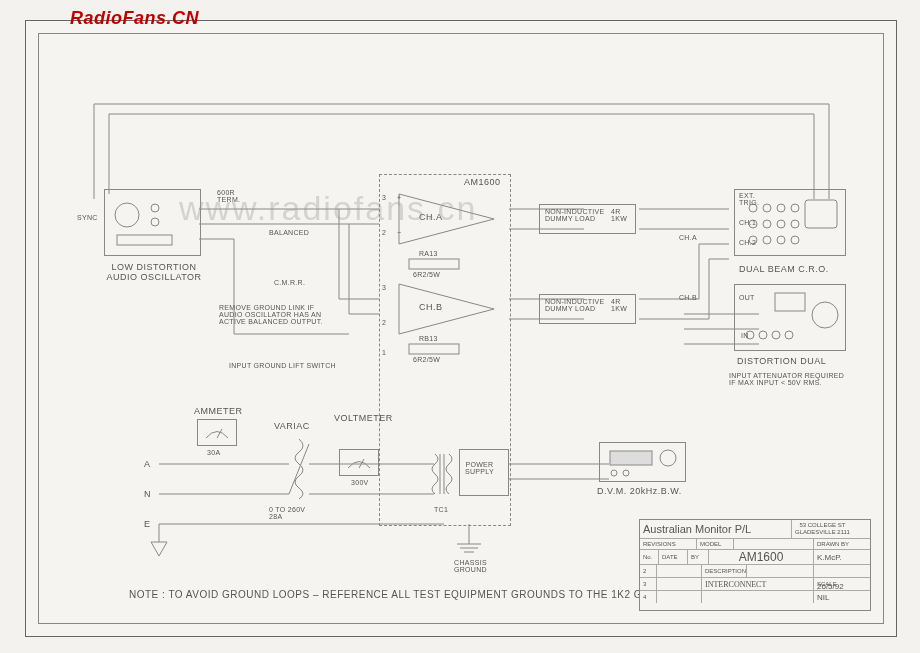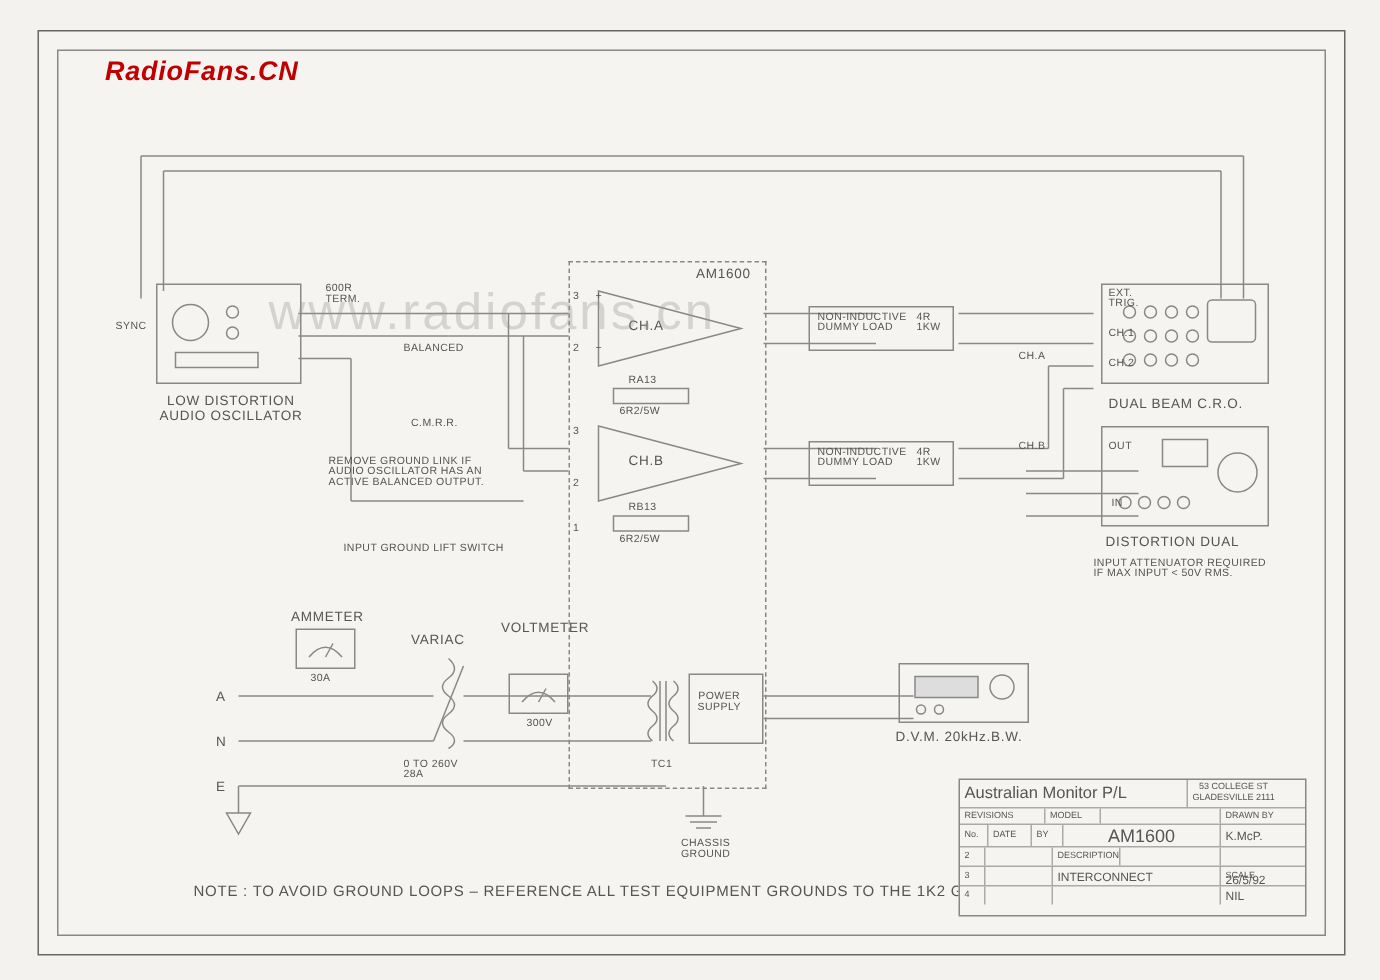--- a/index.html
+++ b/index.html
@@ -32,21 +32,20 @@
   .watermark-red {
     position: absolute;
     left: 70px;
     top: 8px;
     color: #c00000;
     font-size: 18px;
     font-weight: bold;
     font-style: italic;
     letter-spacing: 0.5px;
     z-index: 50;
-    margin-top: 29px;
   }
   .watermark-grey {
     position: absolute;
     left: 140px;
     top: 155px;
     color: rgba(150,150,150,0.35);
     font-size: 34px;
     font-weight: normal;
     letter-spacing: 2px;
     z-index: 5;
@@ -361,21 +360,21 @@
       <div class="tb-row" style="height:12px;">
         <div class="tb-cell" style="width:10px; font-size:6px;">2</div>
         <div class="tb-cell" style="width:38px;"></div>
         <div class="tb-cell" style="width:38px; font-size:6px;">DESCRIPTION</div>
         <div class="tb-cell" style="flex:1;"></div>
         <div class="tb-cell" style="width:50px; border-right:none;margin-top:31px;">26/5/92</div>
       </div>
       <div class="tb-row" style="height:12px;">
         <div class="tb-cell" style="width:10px; font-size:6px;">3</div>
         <div class="tb-cell" style="width:38px;"></div>
-        <div class="tb-cell" style="flex:1;">INTERCONNECT</div>
+        <div class="tb-cell" style="flex:1;font-family:Liberation Serif, serif;">INTERCONNECT</div>
         <div class="tb-cell" style="width:50px; border-right:none; font-size:6px;">SCALE</div>
       </div>
       <div class="tb-row" style="height:12px; border-bottom:none;">
         <div class="tb-cell" style="width:10px; font-size:6px;">4</div>
         <div class="tb-cell" style="width:38px;"></div>
         <div class="tb-cell" style="flex:1;"></div>
         <div class="tb-cell" style="width:50px; border-right:none;">NIL</div>
       </div>
     </div>
 

